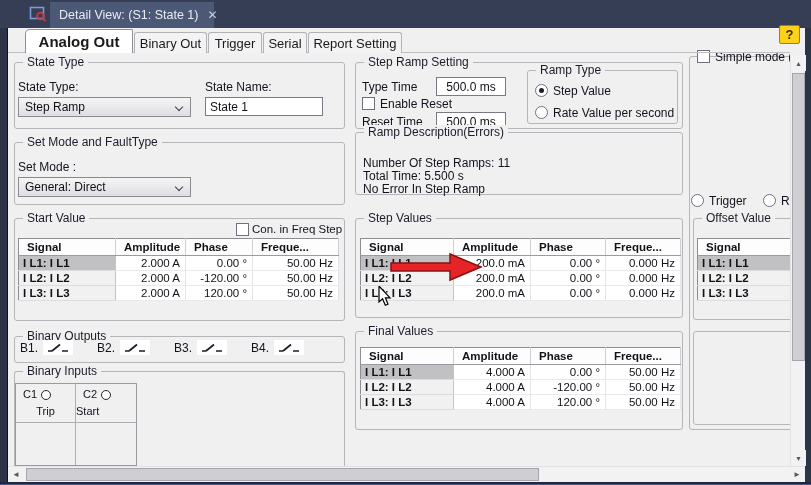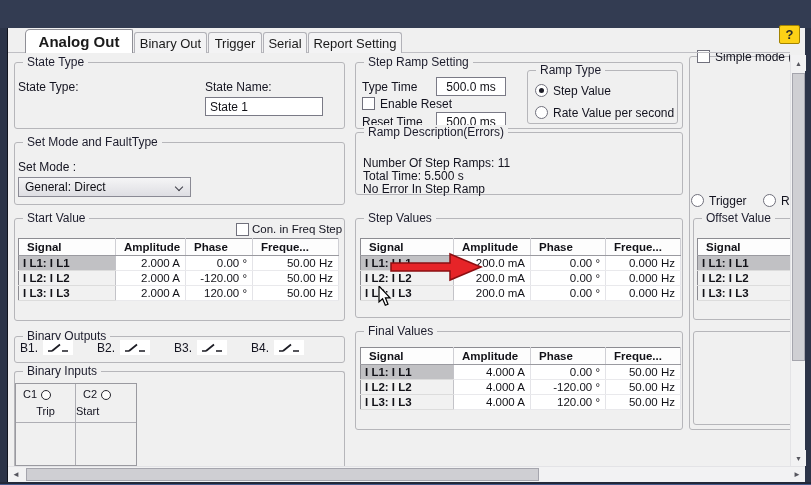--- a/index.html
+++ b/index.html
@@ -82,40 +82,57 @@
   .sb-btn { position:absolute; display:flex; align-items:center; justify-content:center; color:#56565e; background:#f2f2f3; }
   .sb-thumb { position:absolute; background:#cfcfd3; border:1px solid #a5a5ad; }
 
   .overlay { position:absolute; z-index:6; }
 </style>
 </head>
 <body>
 
 <div class="screen">
 
+  <div class="titlebar">
+    <span class="abs" style="left:29px; top:5px;">
+      <svg width="18" height="18" viewBox="0 0 18 18">
+        <rect x="1.5" y="2.5" width="13" height="11" fill="none" stroke="#7e99d8" stroke-width="1.6"></rect>
+        <circle cx="11.5" cy="11" r="3.4" fill="none" stroke="#d03a3a" stroke-width="1.8"></circle>
+        <line x1="14" y1="13.6" x2="16.5" y2="16.2" stroke="#d03a3a" stroke-width="1.8"></line>
+      </svg>
+    </span>
+    <div class="doc-tab">
+      <span class="t">Detail View: (S1: State 1)</span>
+      <span class="x">✕</span>
+    </div>
+  </div>
 
   <div class="page"></div>
   <div class="tabline"></div>
 
   <div class="ptab active" style="left:25px; width:108px;">Analog Out</div>
   <div class="ptab" style="left:134px; width:73px;">Binary Out</div>
   <div class="ptab" style="left:208px; width:54px;">Trigger</div>
   <div class="ptab" style="left:263px; width:44px;">Serial</div>
   <div class="ptab" style="left:308px; width:94px;">Report Setting</div>
 
   <div class="helpbtn">?</div>
 
   <div class="grp" style="left:689px; top:56px; width:116px; height:374px;"></div>
   <span class="cb" style="left:697px; top:50px;"></span>
   <span class="lbl" style="left:715px; top:50px; width:75px; overflow:hidden;">Simple mode (L</span>
 
   <div class="grp" style="left:14px; top:62px; width:331px; height:67px;">
     <span class="grp-title">State Type</span>
   </div>
   <span class="lbl" style="left:18px; top:80px;">State Type:</span>
+  <div class="combo" style="left:18px; top:97px; width:173px;">
+    <span>Step Ramp</span>
+    <span class="chev"></span>
+  </div>
   <span class="lbl" style="left:205px; top:80px;">State Name:</span>
   <input class="txtin" style="left: 205px; top: 97px; width: 118px;" value="State 1">
 
   <div class="grp" style="left:355px; top:62px; width:328px; height:67px;">
     <span class="grp-title">Step Ramp Setting</span>
   </div>
   <span class="lbl" style="left:362px; top:80px;">Type Time</span>
   <input class="txtin right" style="left: 436px; top: 77px; width: 70px;" value="500.0 ms">
   <span class="cb" style="left:362px; top:97px;"></span>
   <span class="lbl" style="left:380px; top:97px;">Enable Reset</span>

